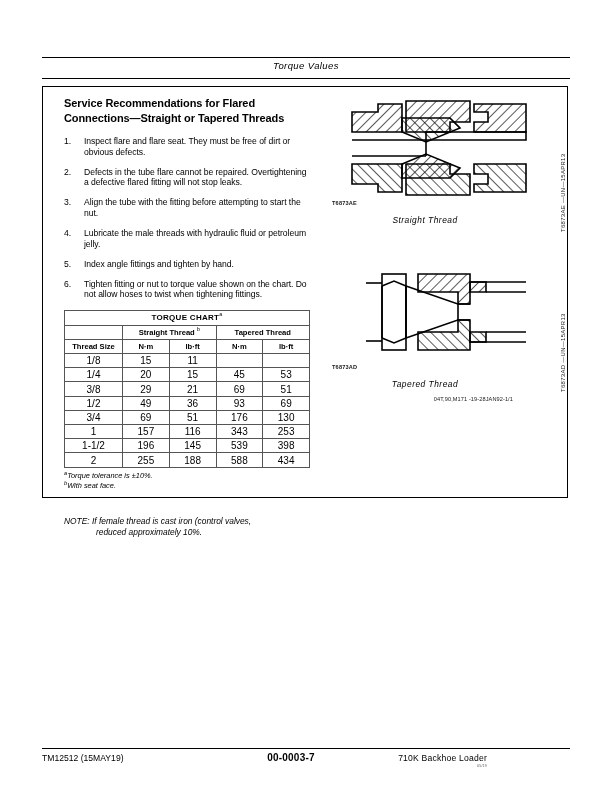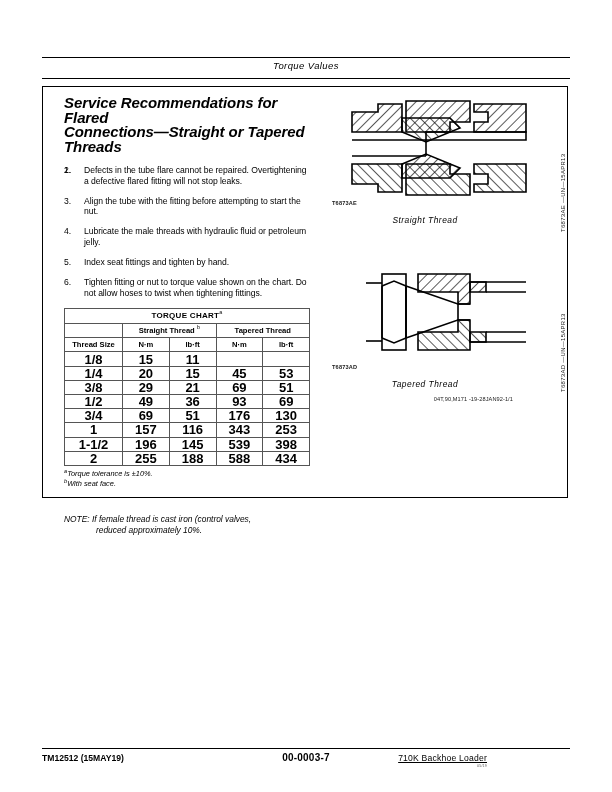--- a/index.html
+++ b/index.html
@@ -58,26 +58,25 @@
     box-sizing: border-box;
   }
 
   
   .left-col {
     position: absolute;
     left: 64px; top: 96px;
     width: 248px;
   }
   .section-heading {
-    font-size: 15px;
+    font-size: 11px;
     font-weight: bold;
     line-height: 14.5px;
     letter-spacing: -0.1px;
     margin: 0 0 11px 0;
-    font-style: italic;
   }
 
   ol.steps {
     list-style: none;
     margin: 0;
     padding: 0;
   }
   ol.steps li {
     position: relative;
     padding-left: 20px;
@@ -107,22 +106,22 @@
   }
   table.torque td, table.torque th {
     border: 1px solid #555;
     font-size: 7.6px;
     font-weight: bold;
     text-align: center;
     padding: 2.1px 0 2.1px 0;
     line-height: 9px;
   }
   table.torque td.data {
-    font-weight: bold;
-    font-size: 13px;
+    font-weight: normal;
+    font-size: 10px;
   }
   table.torque .title-cell {
     font-size: 8px;
     letter-spacing: 0.3px;
     padding: 2.6px 0;
   }
   table.torque sup {
     font-size: 5.4px;
     vertical-align: super;
     line-height: 0;
@@ -214,38 +213,36 @@
     position: absolute;
     left: 42px; top: 748px;
     width: 528px;
     height: 1px;
     background: #000;
   }
   .footer-left {
     position: absolute;
     left: 42px; top: 753px;
     font-size: 8.6px;
-    font-weight: bold;
   }
   .footer-center {
     position: absolute;
-    left: 42px; top: 752px;
+    left: 27px; top: 752px;
     width: 528px;
     text-align: center;
     font-size: 10px;
     font-weight: bold;
     letter-spacing: 0.2px;
   }
   .footer-right {
     position: absolute;
     right: 42px; top: 753px;
     font-size: 8.6px;
     text-align: right;
     letter-spacing: 0.2px;
-    text-decoration: underline;
   }
   .footer-code {
     position: absolute;
     right: 42px; top: 764px;
     font-size: 3.6px;
     color: #555;
     text-align: right;
     letter-spacing: 0.2px;
   }
   .footer-pn {
@@ -270,36 +267,37 @@
   <div class="left-col">
 
     <h1 class="section-heading">
       <span>Service Recommendations for Flared</span><br>
       <span>Connections—Straight or Tapered Threads</span>
     </h1>
 
     <ol class="steps">
       <li>
         <span class="num">1.</span>
+        <span>Inspect flare and flare seat.  They must be free of dirt or obvious defects.</span>
       </li>
       <li>
         <span class="num">2.</span>
         <span>Defects in the tube flare cannot be repaired. Overtightening a defective flared fitting will not stop leaks.</span>
       </li>
       <li>
         <span class="num">3.</span>
         <span>Align the tube with the fitting before attempting to start the nut.</span>
       </li>
       <li>
         <span class="num">4.</span>
         <span>Lubricate the male threads with hydraulic fluid or petroleum jelly.</span>
       </li>
       <li>
         <span class="num">5.</span>
-        <span>Index seat fittings and tighten by hand.</span>
+        <span>Index angle fittings and tighten by hand.</span>
       </li>
       <li>
         <span class="num">6.</span>
         <span>Tighten fitting or nut to torque value shown on the chart. Do not allow hoses to twist when tightening fittings.</span>
       </li>
     </ol>
 
     <div class="torque-table-wrap">
       <table class="torque">
         <colgroup>

